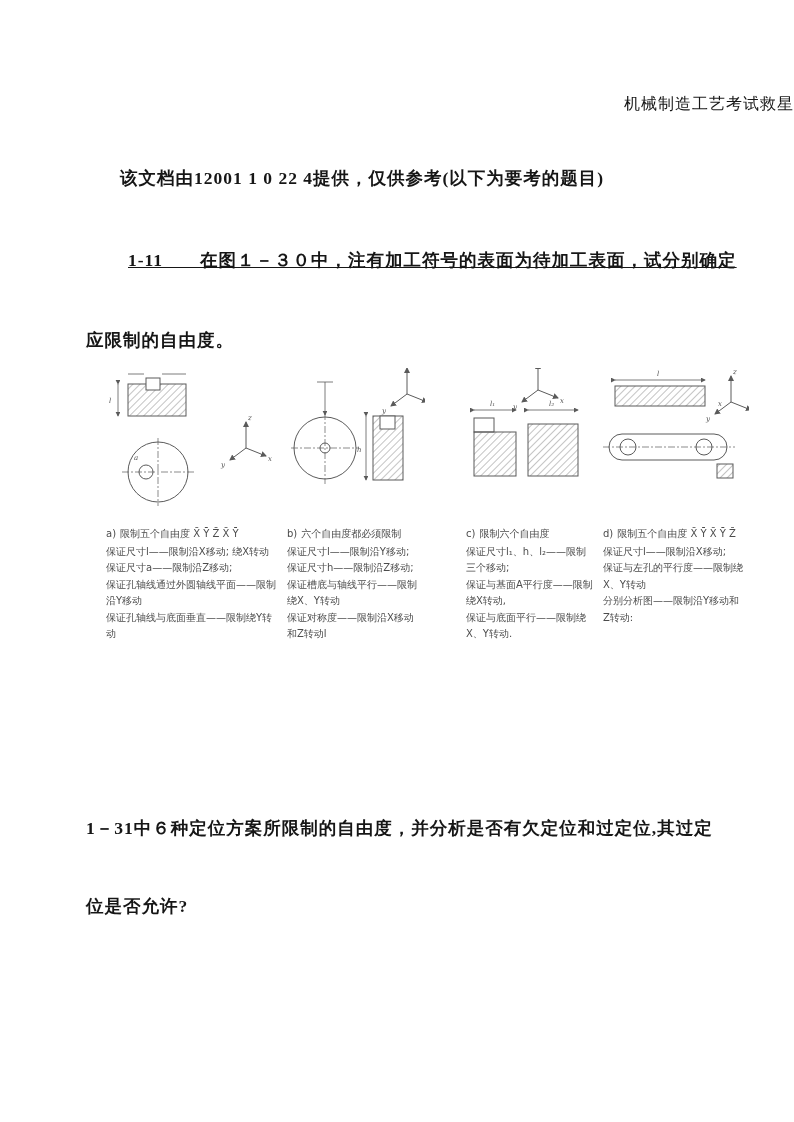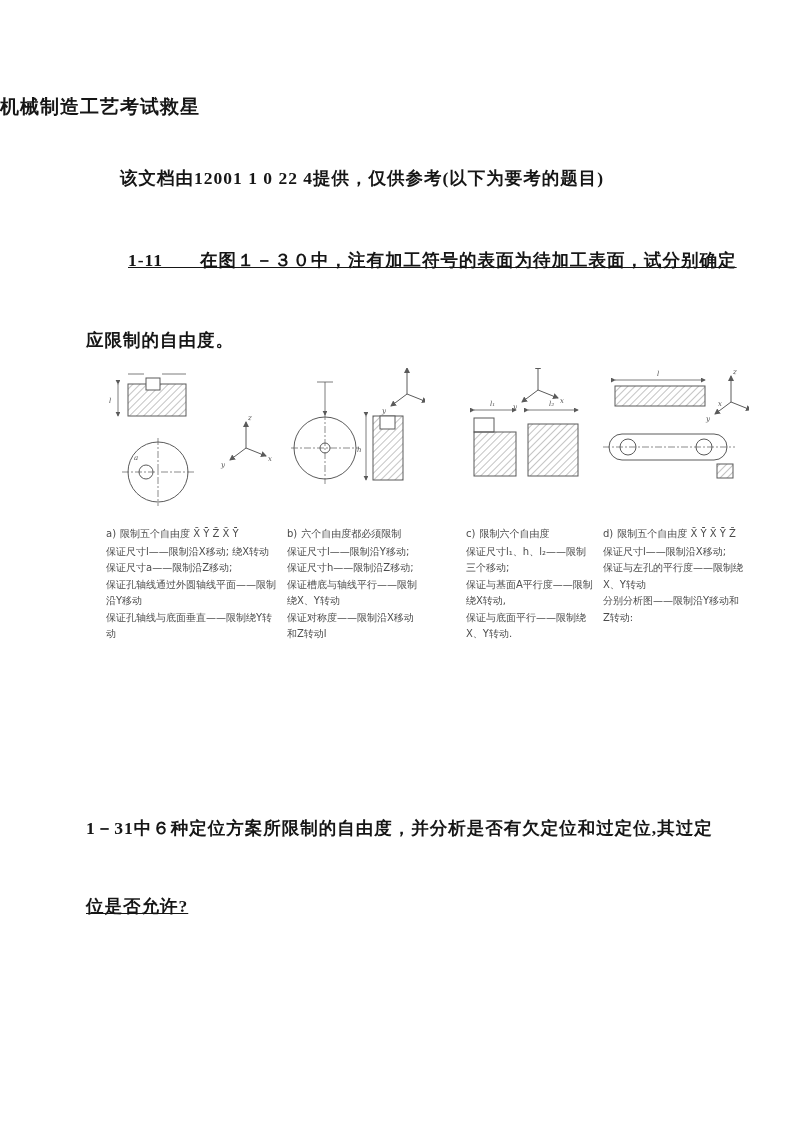--- a/index.html
+++ b/index.html
@@ -9,40 +9,40 @@
     height: 1122px;
     background: #ffffff;
     font-family: "Liberation Serif", serif;
     color: #161616;
     overflow: hidden;
   }
   .doc-title {
     position: absolute;
     top: 94px; left: 0;
     width: 100%;
-    text-align: left;
-    font-size: 19px;
-    font-weight: 700;
+    text-align: right;
+    font-size: 16px;
+    font-weight: 400;
     letter-spacing: 1px;
     margin: 0;
   }
   .doc-line {
     position: absolute;
     margin: 16px;
     font-size: 17.5px;
     font-weight: 700;
     letter-spacing: 1px;
     white-space: nowrap;
   }
   .intro      { top: 150px; left: 104px; }
   .q11-l1     { top: 232px; left: 112px; text-decoration: underline; }
   .q11-l2     { top: 312px; left: 70px;  }
   .q12-l1     { top: 722px; left: 104px; }
   .q12-l2     { top: 800px; left: 70px;  }
-  .q12-l3     { top: 878px; left: 70px; text-decoration: underline;  }
+  .q12-l3     { top: 878px; left: 70px;  }
 
   .figure {
     position: absolute;
     top: 368px;
     left: 106px;
     width: 600px;
     display: flex;
     gap: 5px;
     color: #4a4a4a;
   }

